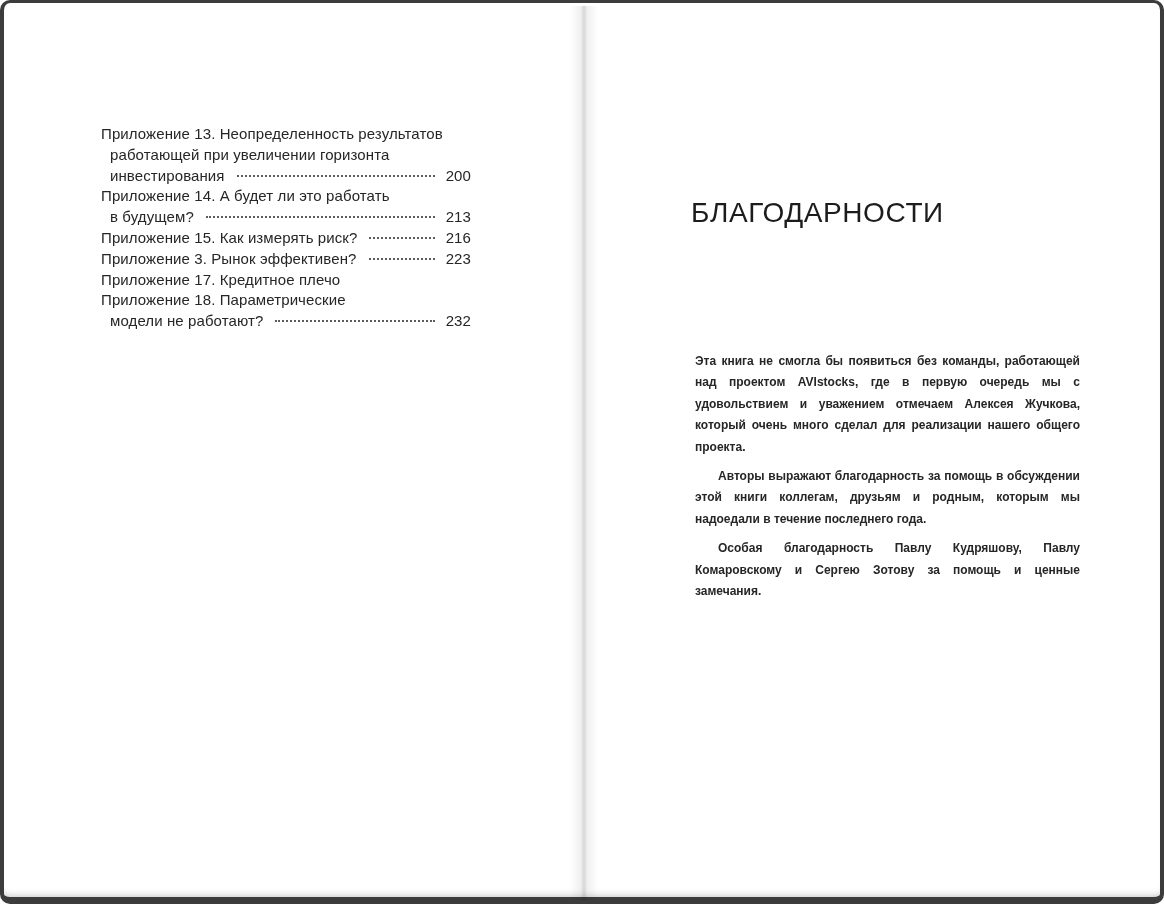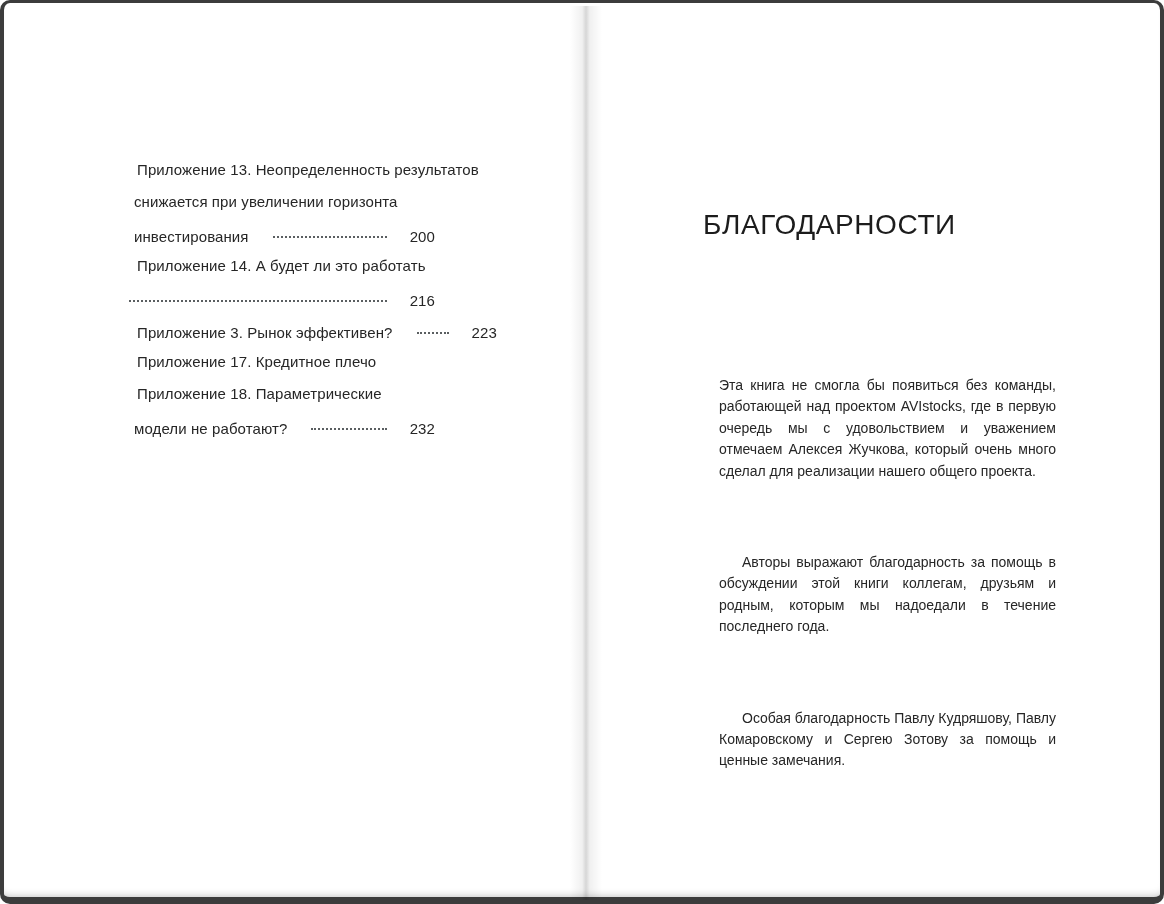--- a/index.html
+++ b/index.html
@@ -1,15 +1,15 @@
 <!DOCTYPE html>
 <html><head>
 <meta charset="utf-8">
 <style>
-  * { margin: 0; padding: 16px; box-sizing: border-box; }
+  * { margin: 0; padding: 4px; box-sizing: border-box; }
   html, body {
     width: 1164px; height: 904px;
     background: #ffffff;
     font-family: "Liberation Sans", "DejaVu Sans", sans-serif;
     overflow: hidden;
   }
   .book {
     position: absolute;
     left: 0; top: 0;
     width: 1164px; height: 904px;
@@ -68,57 +68,64 @@
     left: 683px; top: 190px;
     font-size: 28px;
     font-weight: 400;
     letter-spacing: 0.6px;
     color: #1c1c1c;
   }
   .chapter-body {
     position: absolute;
     left: 683px; top: 340px;
     width: 401px;
-    font-size: 14px;
+    font-size: 12px;
     line-height: 21.4px;
     color: #262626;
     text-align: justify;
+    font-weight: bold;
   }
   .chapter-body p { margin: 0; }
-  .chapter-body p.indented { text-indent: 23px; margin-top: 38px; }
+  .chapter-body p.indented { text-indent: 23px; }
 </style>
 </head>
 <body>
 
 <div class="book">
 
   <div class="spine"></div>
 
   <div class="toc">
 
     <div class="toc-line">
       <span class="toc-text">Приложение 13. Неопределенность результатов</span>
     </div>
 
     <div class="toc-line indent">
-      <span class="toc-text">снижается при увеличении горизонта</span>
+      <span class="toc-text">работающей при увеличении горизонта</span>
     </div>
 
     <div class="toc-line indent">
       <span class="toc-text">инвестирования</span>
       <span class="leader"></span>
       <span class="toc-page">200</span>
     </div>
 
     <div class="toc-line">
       <span class="toc-text">Приложение 14. А будет ли это работать</span>
     </div>
 
+    <div class="toc-line indent">
+      <span class="toc-text">в будущем?</span>
+      <span class="leader"></span>
+      <span class="toc-page">213</span>
+    </div>
 
     <div class="toc-line">
+      <span class="toc-text">Приложение 15. Как измерять риск?</span>
       <span class="leader"></span>
       <span class="toc-page">216</span>
     </div>
 
     <div class="toc-line">
       <span class="toc-text">Приложение 3. Рынок эффективен?</span>
       <span class="leader"></span>
       <span class="toc-page">223</span>
     </div>
 

